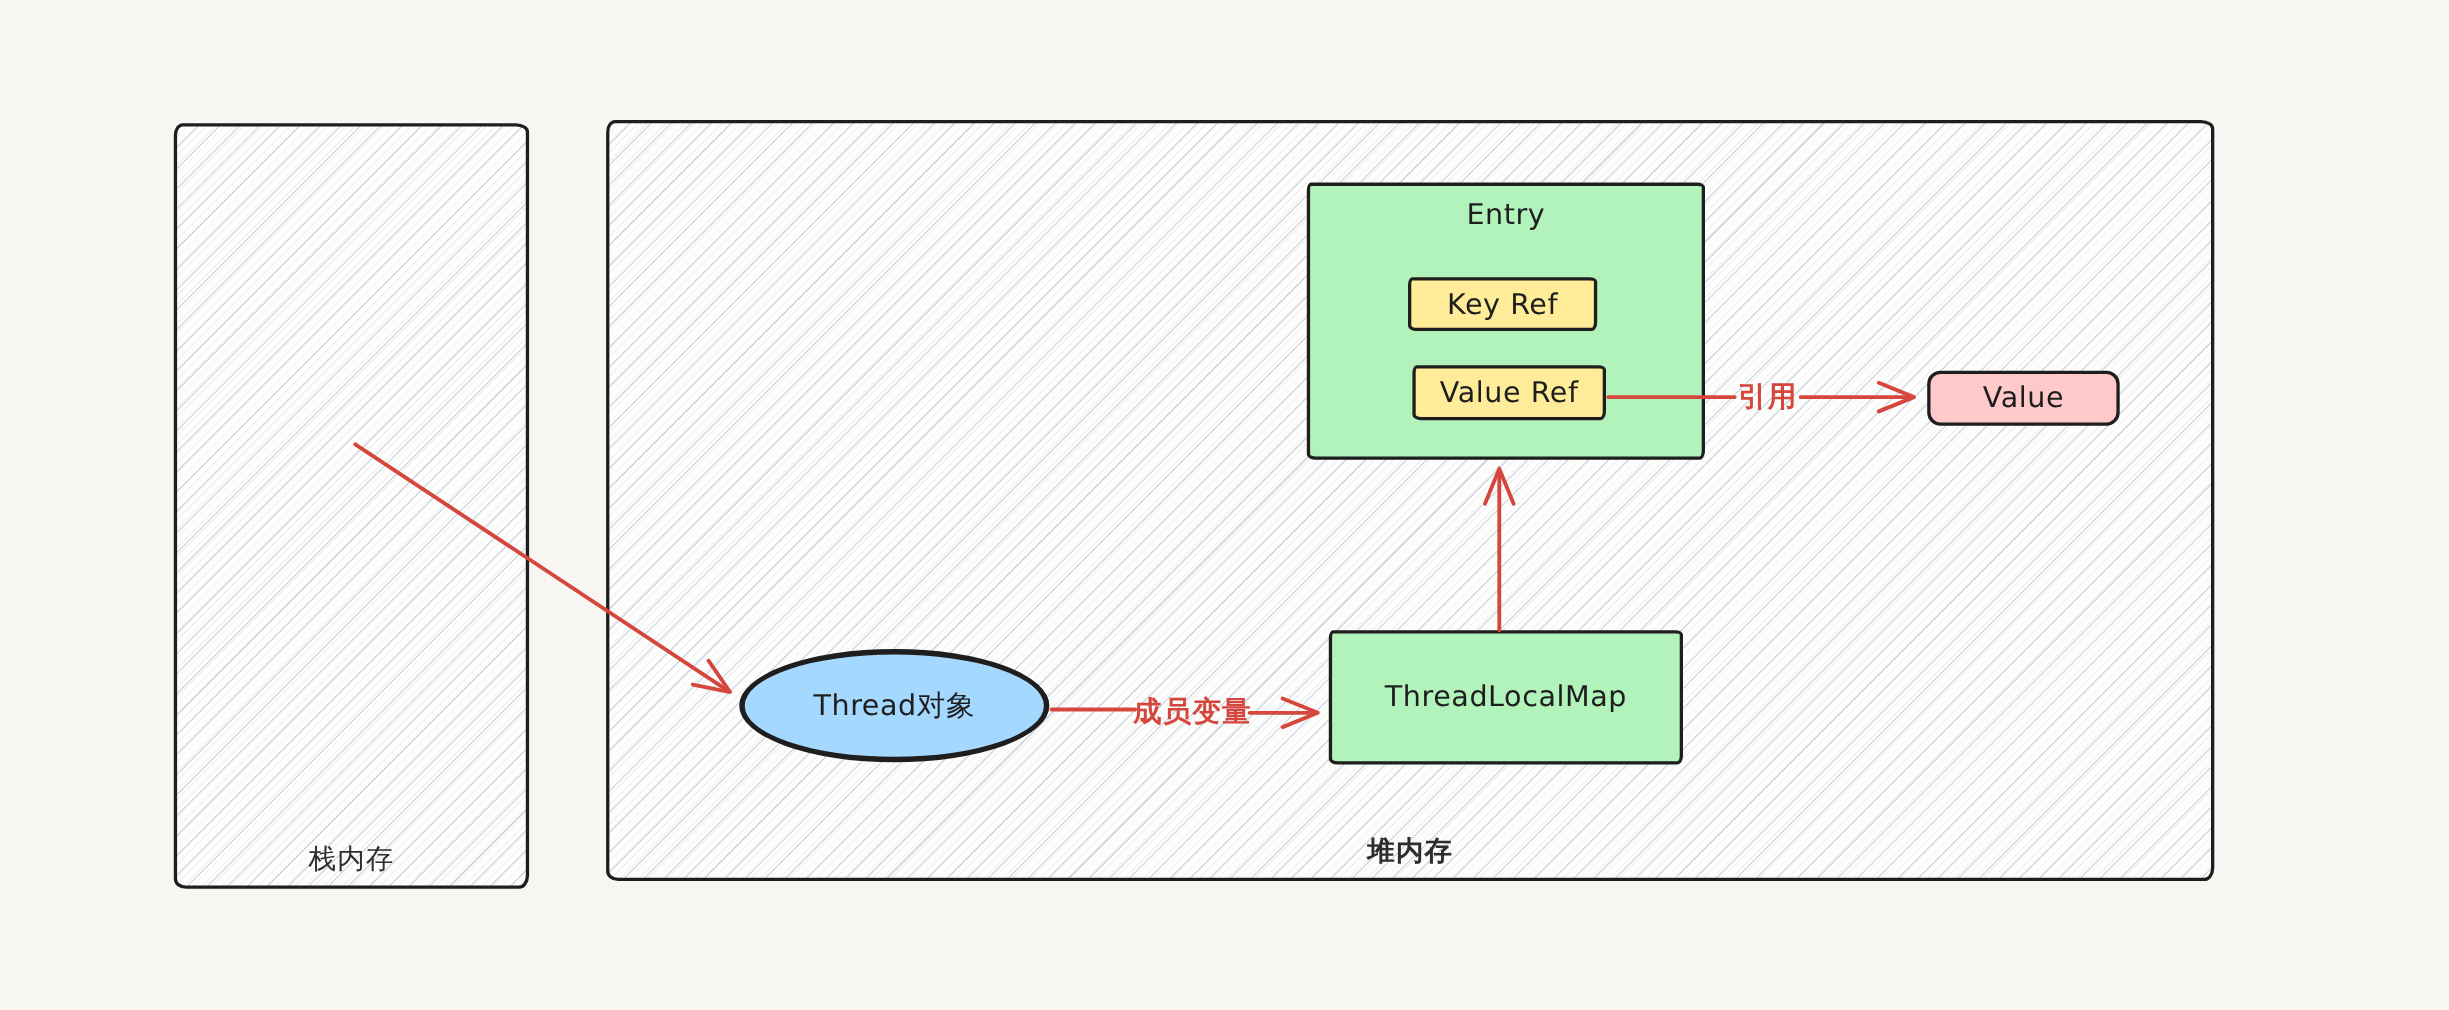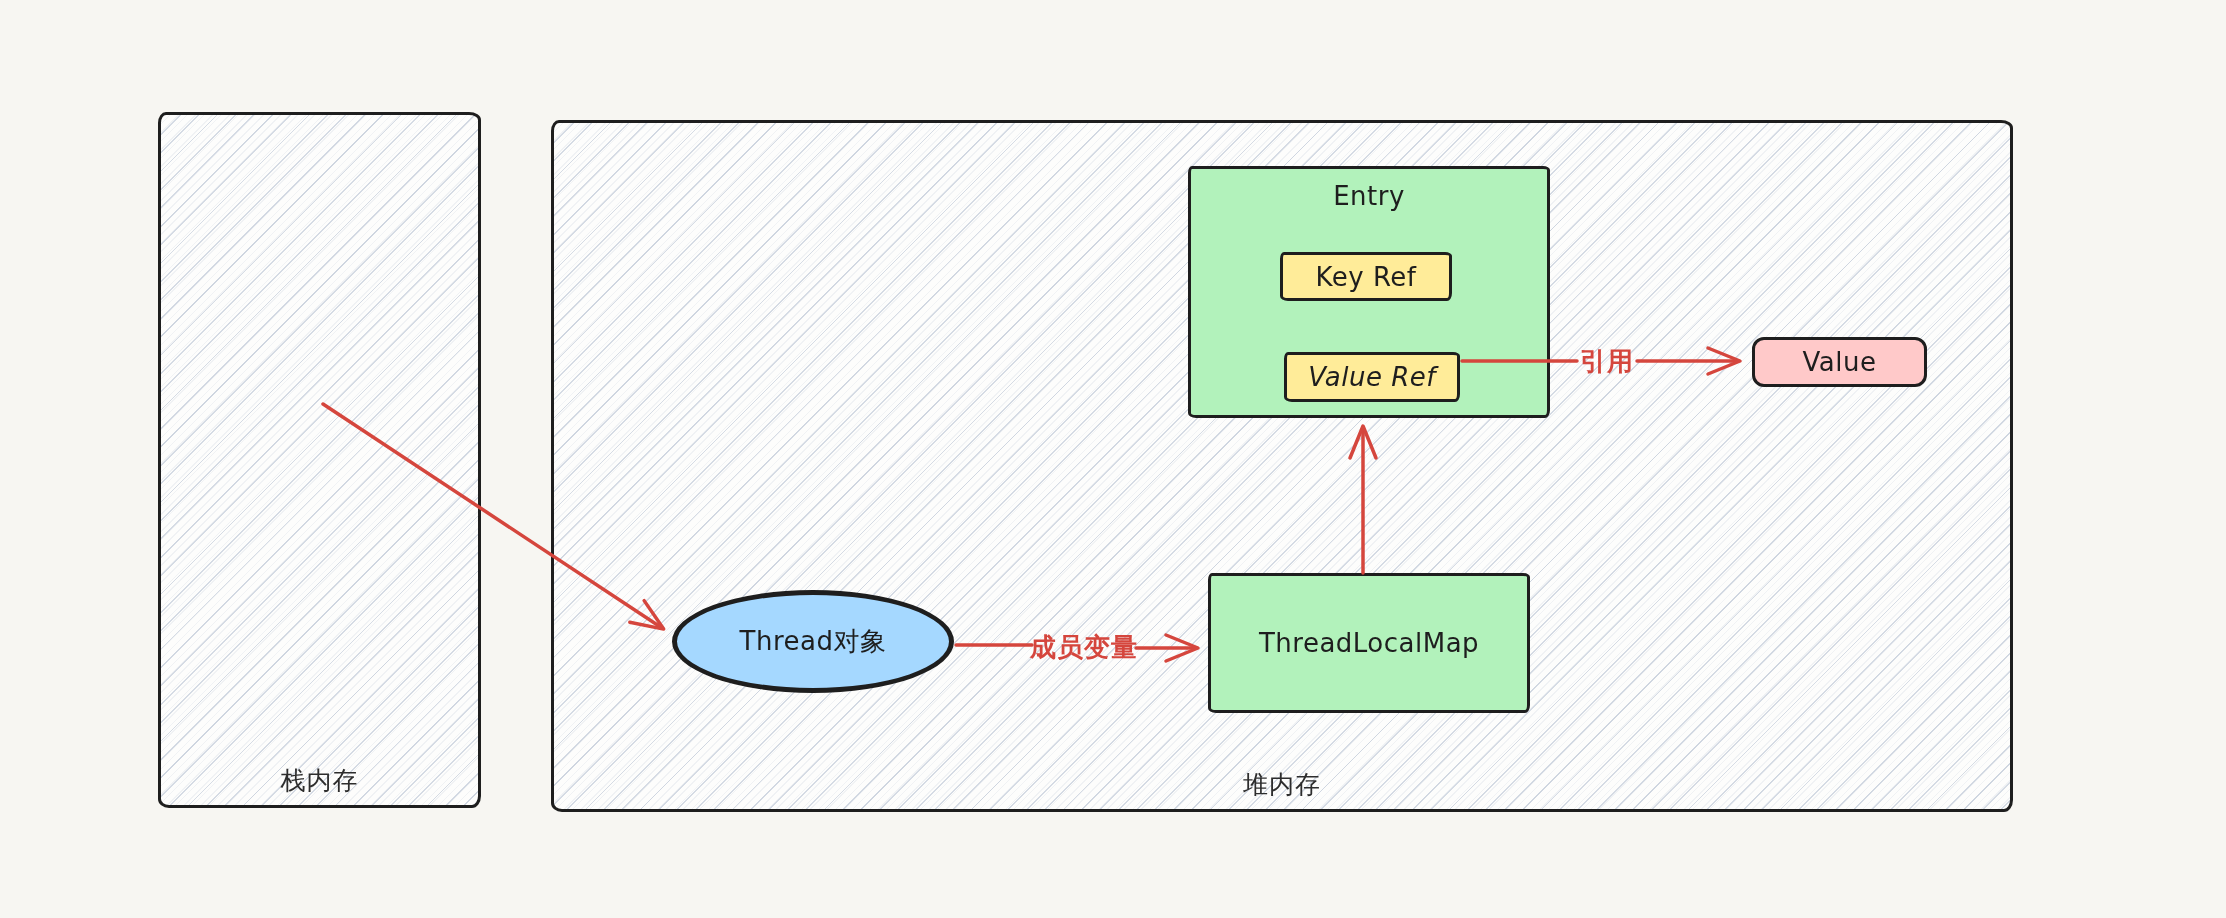--- a/index.html
+++ b/index.html
@@ -16,44 +16,44 @@
   
   .region{
     position:absolute;border:3px solid var(--ink);
     background-color:#fdfdfc;
     background-image:
       repeating-linear-gradient(135deg, var(--hatch) 0px, var(--hatch) 1.3px, transparent 1.3px, transparent 13px),
       repeating-linear-gradient(135deg, var(--hatch2) 0px, var(--hatch2) 1px, transparent 1px, transparent 6px);
     border-radius:8px 12px 9px 11px / 11px 8px 12px 9px;
   }
   .region.stack{left:158px;top:112px;width:323px;height:696px;}
-  .region.heap {left:551px;top:120px;width:1462px;height:692px;}
+  .region.heap {left:551px;top:109px;width:1462px;height:692px;font-weight:bold;}
   .region-label{
     position:absolute;bottom:8px;left:0;right:0;text-align:center;
     font-size:25px;color:var(--region-label);letter-spacing:1px;
   }
 
   
   .node{
     position:absolute;display:flex;align-items:center;justify-content:center;
     border:3px solid var(--ink);font-size:26px;color:var(--ink);
     border-radius:4px 7px 5px 8px / 7px 4px 8px 5px;
     letter-spacing:.5px;
   }
   .node.yellow{background:var(--yellow);}
   .node.green {background:var(--green);}
   .node.pink  {background:var(--pink);}
   .node.blue  {background:var(--blue);}
 
   .node.thread-ref{left:218px;top:345px;width:239px;height:57px;}
   .node.entry{left:1188px;top:166px;width:362px;height:252px;align-items:flex-start;padding-top:12px;}
   .node.key-ref{left:1280px;top:252px;width:172px;height:49px;}
-  .node.value-ref{left:1284px;top:352px;width:176px;height:50px;font-style:italic;}
+  .node.value-ref{left:1284px;top:332px;width:176px;height:50px;}
   .node.value{left:1752px;top:337px;width:175px;height:50px;border-radius:12px;}
-  .node.tlm{left:1208px;top:573px;width:322px;height:140px;}
+  .node.tlm{left:1208px;top:573px;width:322px;height:122px;}
   .node.ellipse{
     left:672px;top:590px;width:282px;height:103px;
     border:5px solid var(--ink);border-radius:50%;
   }
 
   
   svg.arrows{position:absolute;left:0;top:0;width:2226px;height:918px;pointer-events:none;}
   svg.arrows line{stroke:var(--red);stroke-width:3.5;stroke-linecap:round;}
 
   

